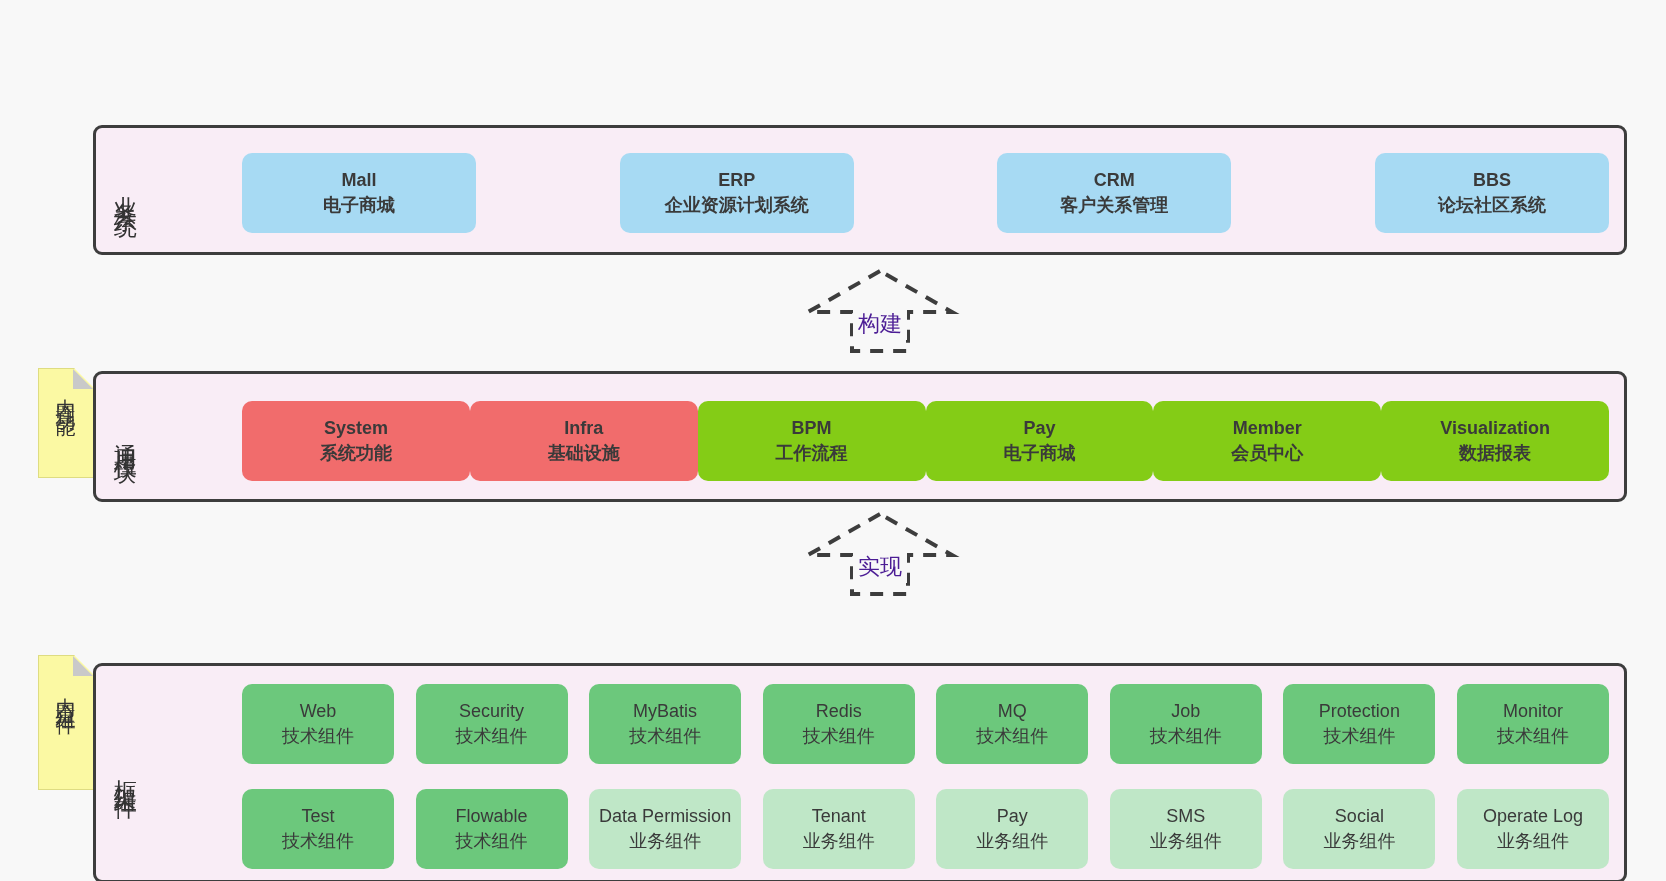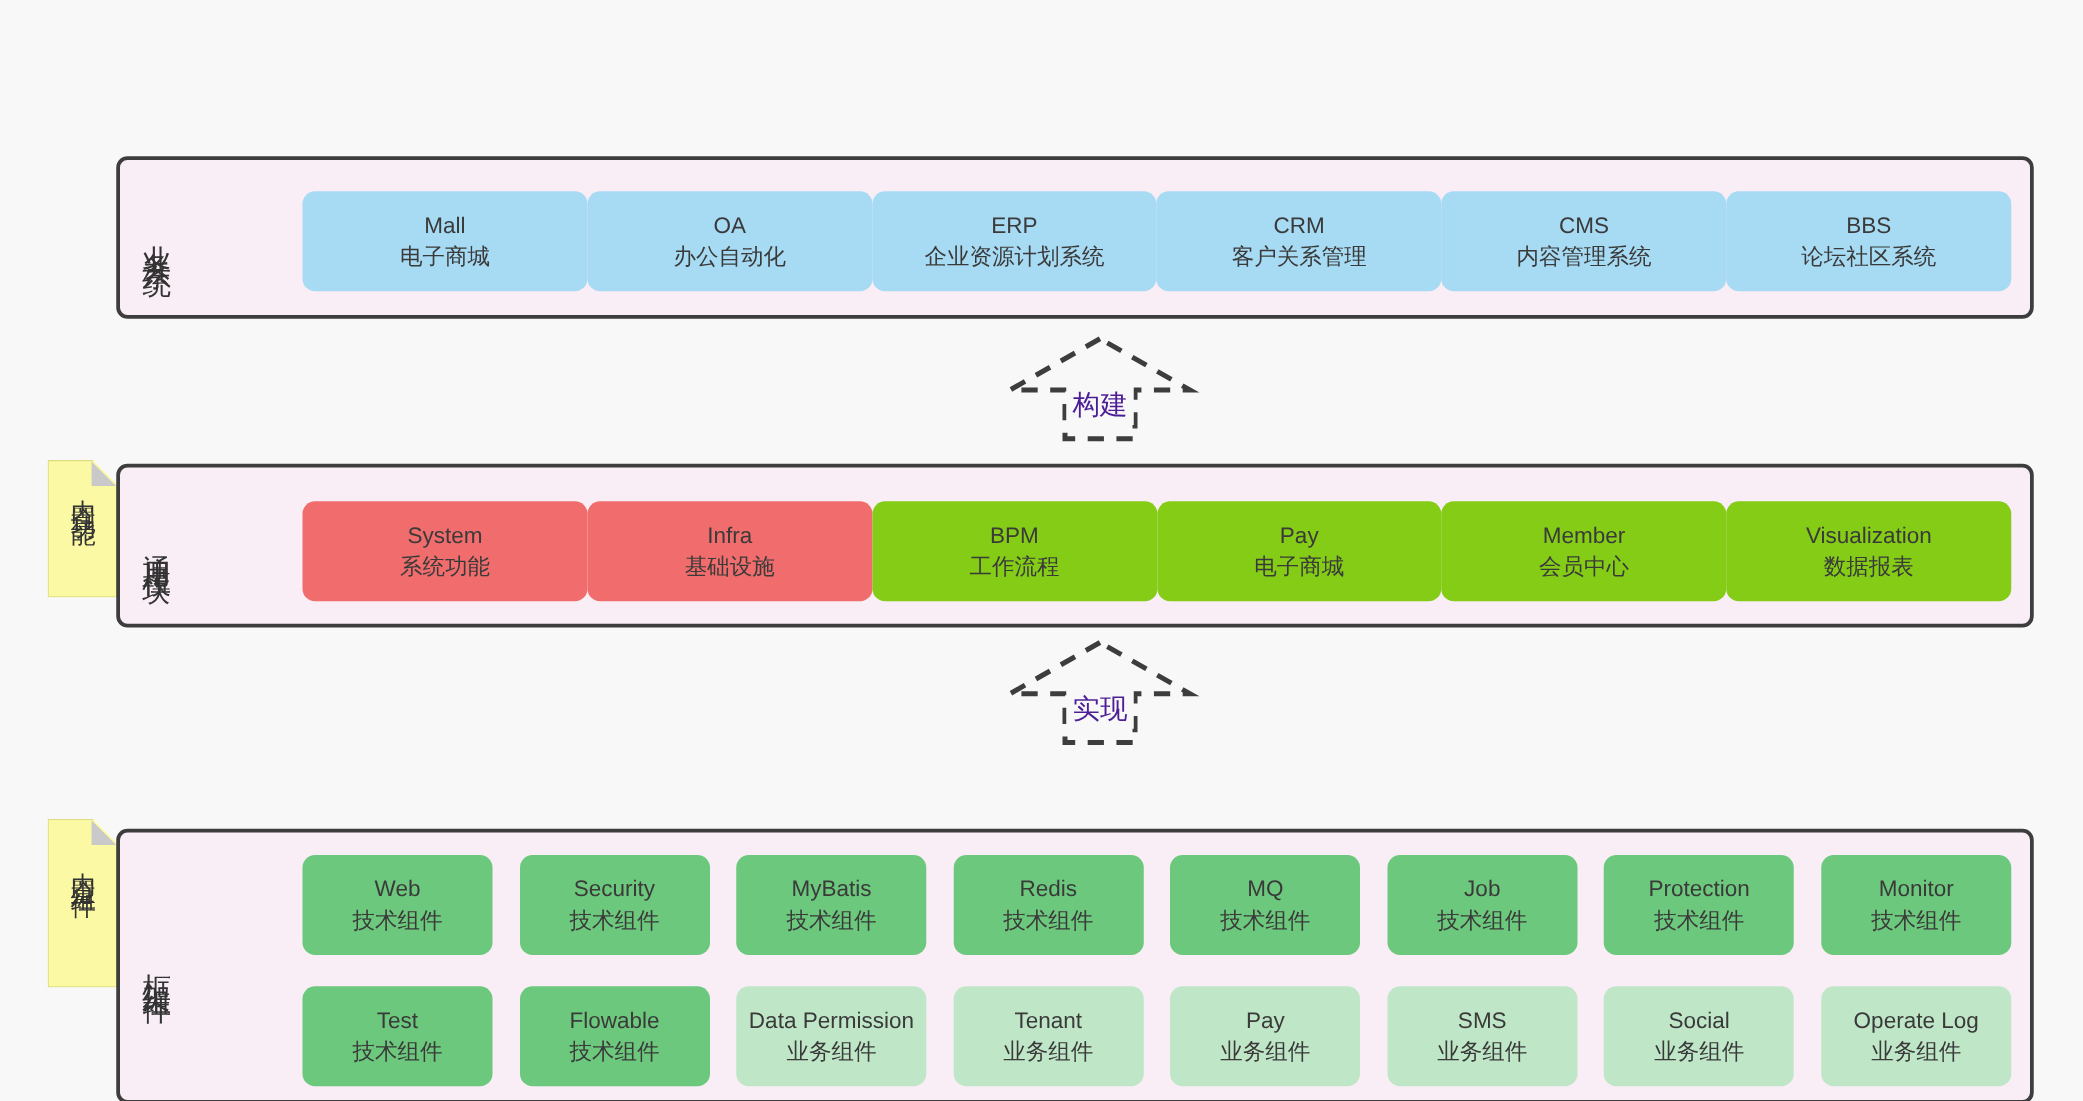--- a/index.html
+++ b/index.html
@@ -29,21 +29,21 @@
   #panel-business .box-row{top:25px;}
   #panel-modules .box-row{top:27px;justify-content:center;}
   #panel-components .box-row.r1{top:18px;}
   #panel-components .box-row.r2{top:123px;}
   .box{
     height:80px;border-radius:10px;box-sizing:border-box;
     display:flex;flex-direction:column;align-items:center;justify-content:center;
     text-align:center;font-size:18px;line-height:25px;padding:0 8px;
     color:#3a3a3a;
   }
-  .box.wide{width:234px;}
+  .box.wide{width:234px;font-weight:bold;}
   .box.narrow{width:152px;}
   .box.blue{background:#a7daf3;}
   .box.red{background:#f16c6c;}
   .box.pink{background:#84cc16;}
   .box.green{background:#6cc87c;}
   .box.lightgreen{background:#bfe7c7;}
   .note{
     position:absolute;left:38px;width:56px;z-index:1;box-sizing:border-box;
     background:#fbf9a3;border:1px solid #dedc82;
     clip-path:polygon(0 0,calc(100% - 20px) 0,100% 20px,100% 100%,0 100%);
@@ -83,34 +83,26 @@
 <div class="panel" id="panel-business">
   <div class="panel-label">
     <span class="vtext">业务系统</span>
   </div>
   <div class="box-row">
       <div class="box wide blue">
         <div>Mall</div>
         <div>电子商城</div>
       </div>
       <div class="box wide blue">
-        <div>OA</div>
-        <div>办公自动化</div>
-      </div>
-      <div class="box wide blue">
         <div>ERP</div>
         <div>企业资源计划系统</div>
       </div>
       <div class="box wide blue">
         <div>CRM</div>
         <div>客户关系管理</div>
-      </div>
-      <div class="box wide blue">
-        <div>CMS</div>
-        <div>内容管理系统</div>
       </div>
       <div class="box wide blue">
         <div>BBS</div>
         <div>论坛社区系统</div>
       </div>
     </div>
 </div>
 
 <div class="arrow" id="arrow-build">
   <svg width="160" height="90" viewBox="0 0 160 90">

